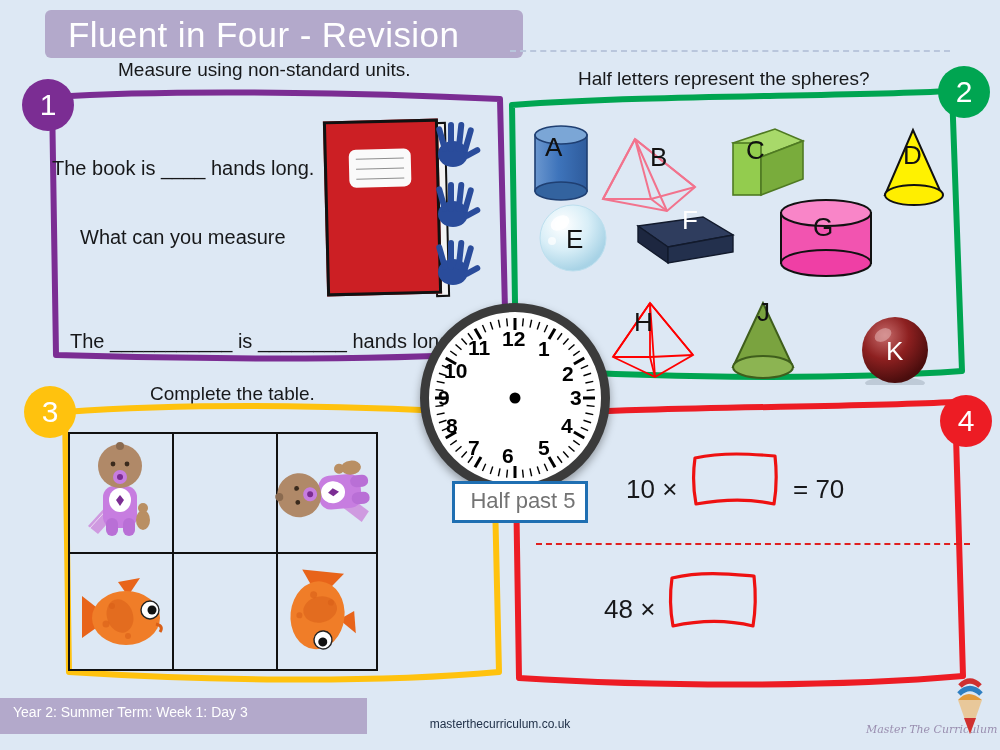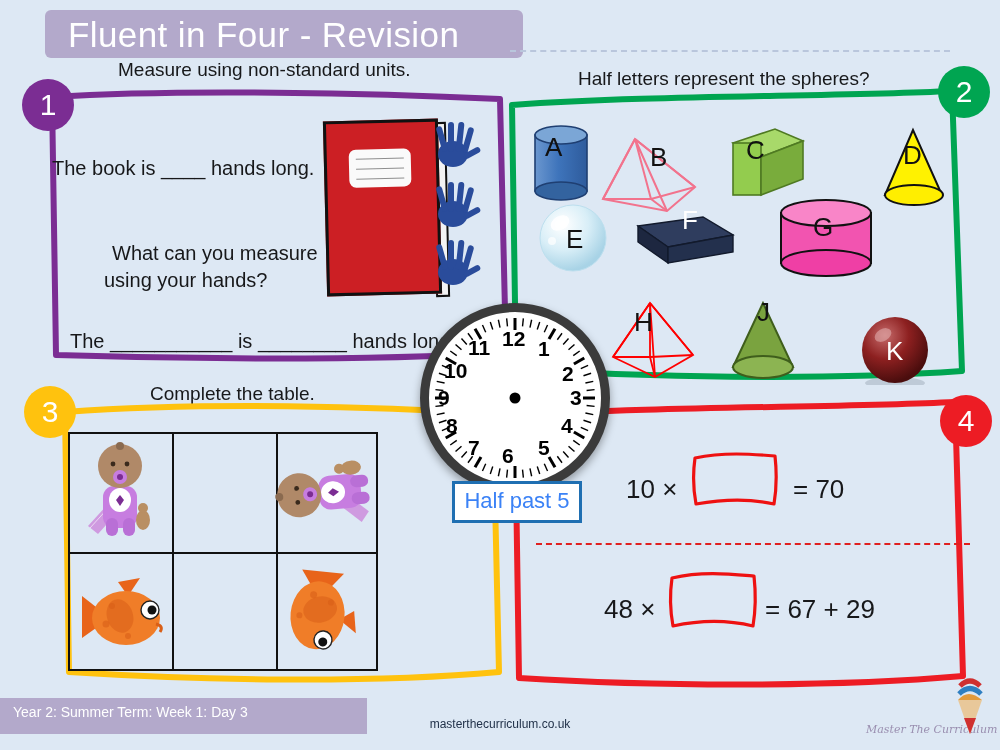--- a/index.html
+++ b/index.html
@@ -47,21 +47,21 @@
     color:#fff;font-size:30px;line-height:52px;text-align:center;
   }
   #badge1{left:22px;top:79px;background:#7b2d93;}
   #badge2{left:938px;top:66px;background:#00a551;}
   #badge3{left:24px;top:386px;background:#ffc20e;}
   #badge4{left:940px;top:395px;background:#ed1c24;}
 
   
   .p1line{position:absolute;font-size:20px;color:#17181a;white-space:nowrap;}
   #p1a{left:52px;top:157px;}
-  #p1b{left:80px;top:242px;margin-left:32px;}
+  #p1b{left:80px;top:226px;}
   #p1c{left:104px;top:269px;}
   #p1d{left:70px;top:330px;}
 
   .book{position:absolute;left:325px;top:120px;width:115px;height:175px;}
   .book-cover{
     position:absolute;inset:0;background:#cc1f24;border:3px solid #111;
     transform:rotate(-1.4deg);
   }
   .book-spine{
     position:absolute;right:-8px;top:2px;width:10px;height:171px;
@@ -91,21 +91,21 @@
     position:absolute;font-size:21px;font-weight:bold;color:#000;
     width:26px;text-align:left;line-height:26px;
   }
   .clock-centre{
     position:absolute;left:50%;top:50%;width:11px;height:11px;border-radius:50%;
     background:#000;transform:translate(-50%,-50%);
   }
   .time-label{
     position:absolute;left:452px;top:481px;width:124px;height:36px;
     background:#fff;border:3px solid #1f6fb2;
-    font-size:22px;line-height:34px;text-align:center;color:#3b82f6;
+    font-size:22px;line-height:34px;text-align:center;color:#737373;padding-left:6px;
   }
 
   
   .tbl{position:absolute;left:68px;top:432px;width:306px;height:235px;border:2px solid #111;}
   .tbl-row{position:absolute;left:0;width:100%;height:50%;}
   .tbl-row.r2{top:50%;border-top:2px solid #111;}
   .tbl-cell{position:absolute;top:0;height:100%;width:33.34%;}
   .tbl-cell.c2{left:33.33%;border-left:2px solid #111;border-right:2px solid #111;}
   .tbl-cell.c3{left:66.66%;}
 
@@ -169,21 +169,20 @@
     <path d="M10 18 C150 8 330 10 450 4 L458 278 C320 290 140 288 14 280 Z" fill="none" stroke="#ed1c24" stroke-width="6" stroke-linecap="round" stroke-linejoin="round"></path>
   </svg>
 
   <div class="badge" id="badge1">1</div>
   <div class="badge" id="badge2">2</div>
   <div class="badge" id="badge3">3</div>
   <div class="badge" id="badge4">4</div>
 
   <div class="p1line" id="p1a">The book is ____ hands long.</div>
   <div class="p1line" id="p1b">What can you measure</div>
-  <div class="p1line" id="p1c">using your hands?</div>
   <div class="p1line" id="p1d">The ___________ is ________ hands long.</div>
 
   <div class="book">
     <div class="book-spine"></div>
     <div class="book-cover">
       <div class="book-label">
           <i></i>
           <i></i>
           <i></i>
         </div>
@@ -394,21 +393,20 @@
     <path d="M6 10 C34 4 62 6 86 8 C88 26 87 44 85 56 C58 50 30 52 7 56 C4 40 4 24 6 10 Z" fill="none" stroke="#ee1111" stroke-width="3.2" stroke-linejoin="round"></path>
   </svg>
   <div class="eq" id="eq1b">= 70</div>
 
   <div class="eq-sep"></div>
 
   <div class="eq" id="eq2a">48 ×</div>
   <svg class="eqbox" id="eqbox2" width="96" height="64" viewBox="0 0 96 64">
     <path d="M6 10 C36 3 64 6 88 8 C90 26 89 46 87 58 C58 51 30 53 7 58 C4 42 4 24 6 10 Z" fill="none" stroke="#ee1111" stroke-width="3.2" stroke-linejoin="round"></path>
   </svg>
-  <div class="eq" id="eq2b">= 67 + 29</div>
 
   <div class="clock-wrap">
     <div class="clock-face"></div>
     <svg style="position:absolute;inset:0" viewBox="0 0 190 190">
       <g stroke="#000">
         <g id="ticks">
             <line x1="95" y1="27" x2="95" y2="15" stroke-width="3"></line>
             <line x1="102.52604935527106" y1="23.39442353348433" x2="103.36227706141227" y2="15.438248370538133" stroke-width="1.4"></line>
             <line x1="109.96964173887868" y1="24.573372747166005" x2="111.63293526542076" y2="16.74819194129556" stroke-width="1.4"></line>
             <line x1="117.24922359499621" y1="26.523930826748952" x2="119.7213595499958" y2="18.915478696387723" stroke-width="1.4"></line>

